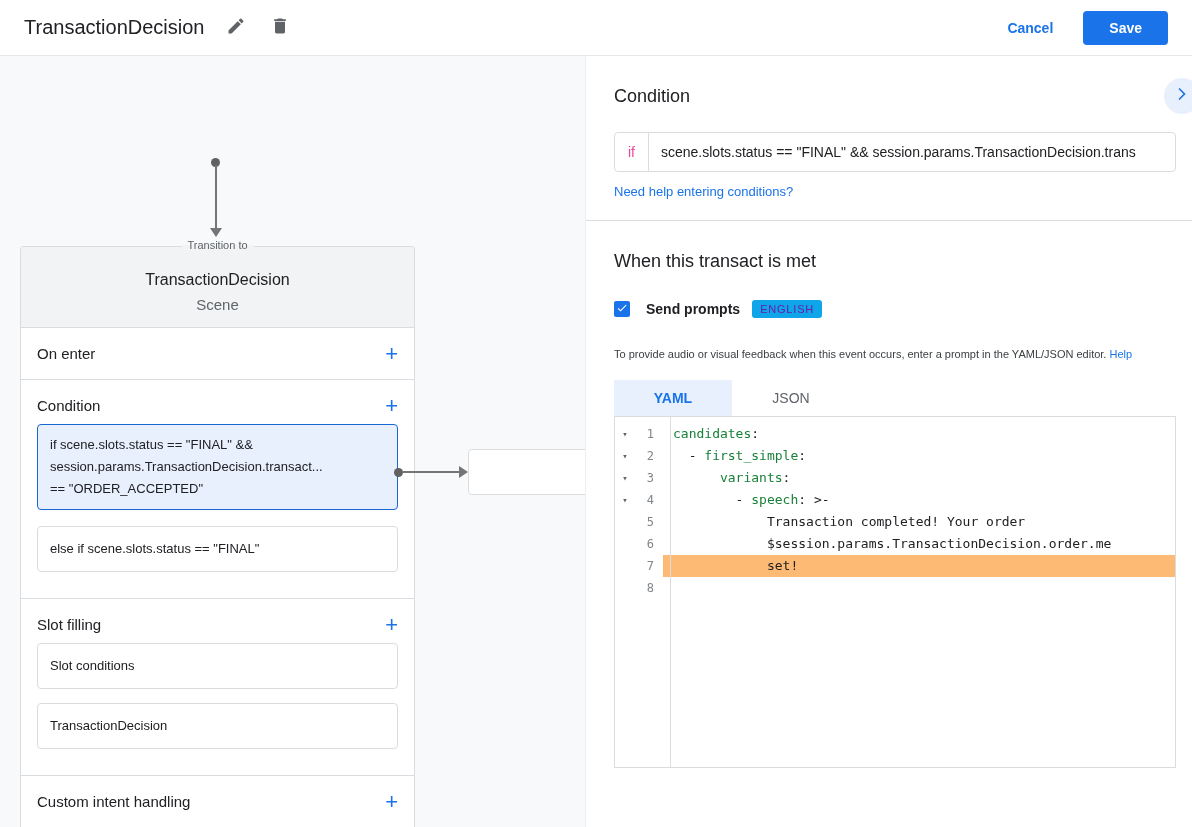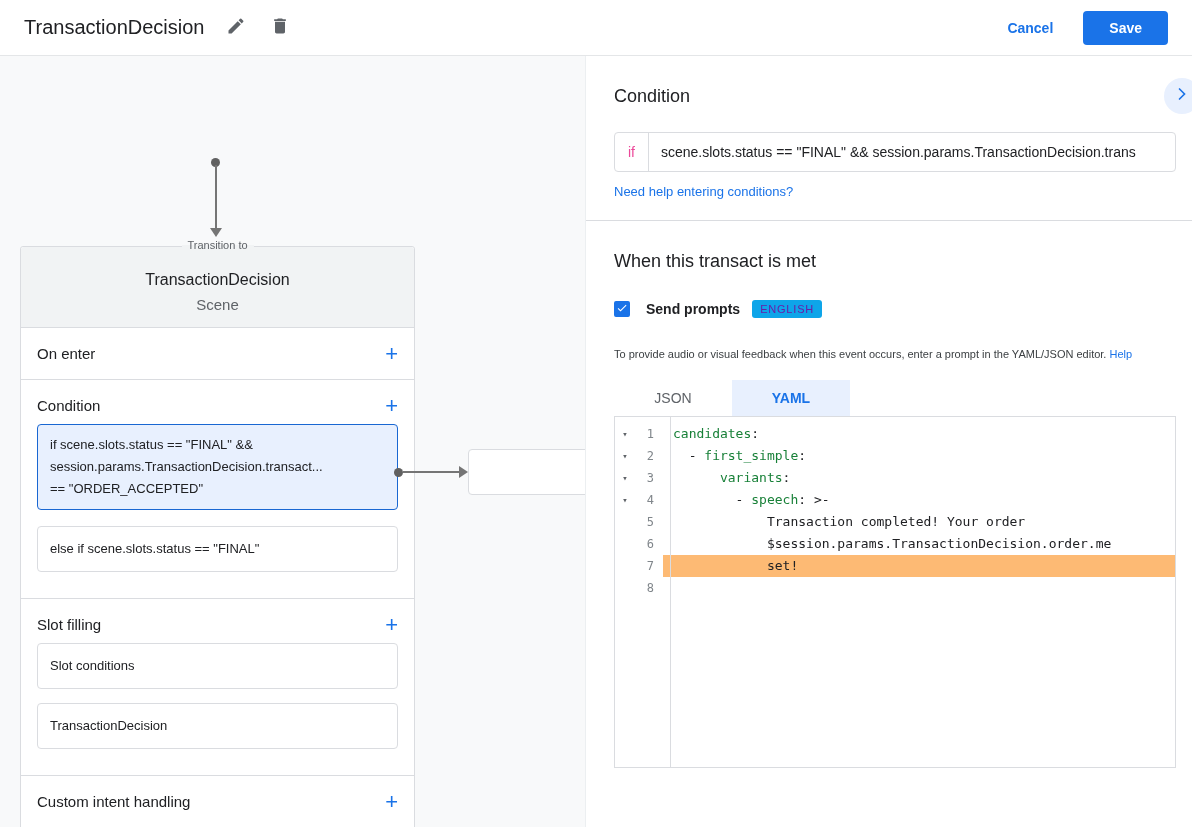--- a/index.html
+++ b/index.html
@@ -220,22 +220,22 @@
       <span class="check-label">Send prompts</span>
       <span class="badge">ENGLISH</span>
     </div>
 
     <div class="desc">
       <span>To provide audio or visual feedback when this event occurs, enter a prompt in the YAML/JSON editor.</span>
       <span class="inline-link">Help</span>
     </div>
 
     <div class="tabs">
+      <div class="tab active">YAML</div>
       <div class="tab">JSON</div>
-      <div class="tab active">YAML</div>
     </div>
 
     <div class="editor">
       <div>
           <div class="code-row">
             <span class="fold">▾</span>
             <span class="lnum">1</span>
             <span class="code-text"><span class="tk-key">candidates</span><span class="tk-plain">:</span></span>
           </div>
           <div class="code-row">

